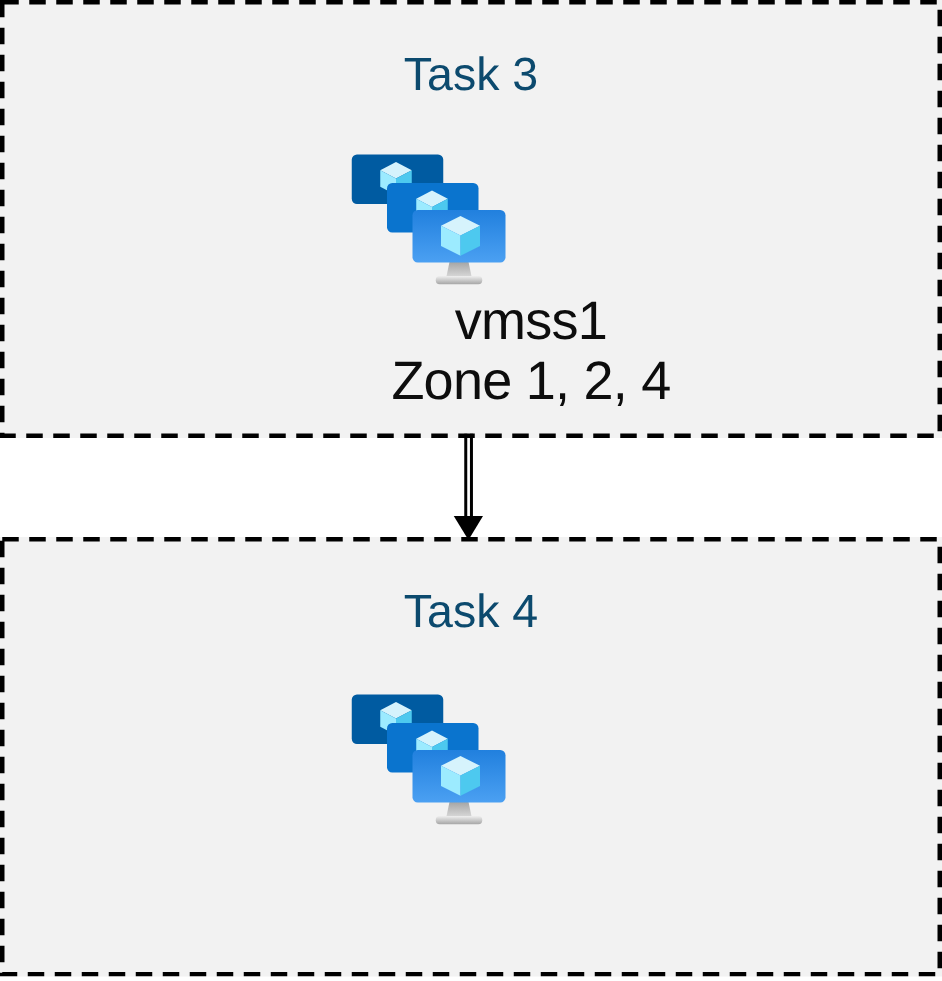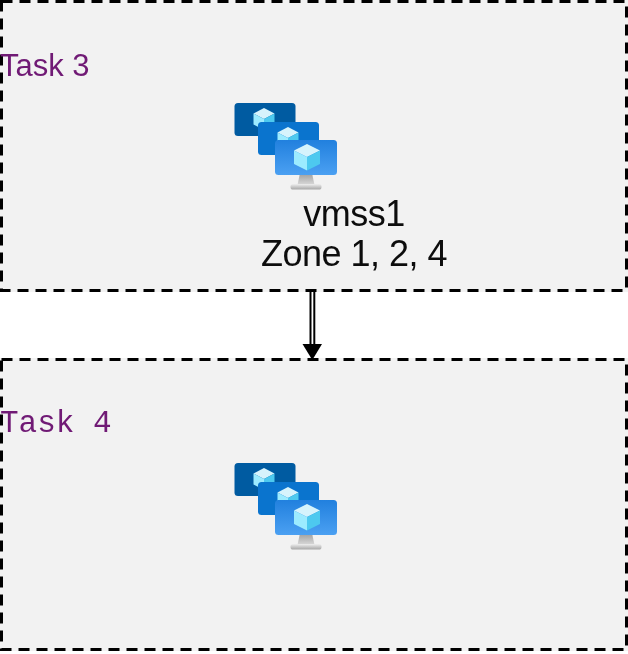--- a/index.html
+++ b/index.html
@@ -15,34 +15,35 @@
     overflow:hidden;
   }
   .task-box{
     position:absolute;
     left:0;
     width:628px;
     background:#f2f2f2;
     box-sizing:border-box;
   }
   #box-task3{ top:0;   height:292px; }
-  #box-task4{ top:358px; height:293px;font-family:Liberation Mono, monospace; }
+  #box-task4{ top:358px; height:293px; }
   .box-border{
     position:absolute;
     left:0; top:0;
     width:100%; height:100%;
     pointer-events:none;
   }
   .task-title{
     position:absolute;
-    top:46px; left:0;
+    top:30px; left:0;
     width:100%;
+    text-align:center;
     font-size:31px;
     line-height:40px;
-    color:#701a75;
+    color:#0c4a6e;
   }
   .vmss-icon{
     position:absolute;
     left:234px;
     top:100px;
   }
   #box-task4 .vmss-icon{ top:102px; }
   .task-text{
     position:absolute;
     top:194px; left:0;

